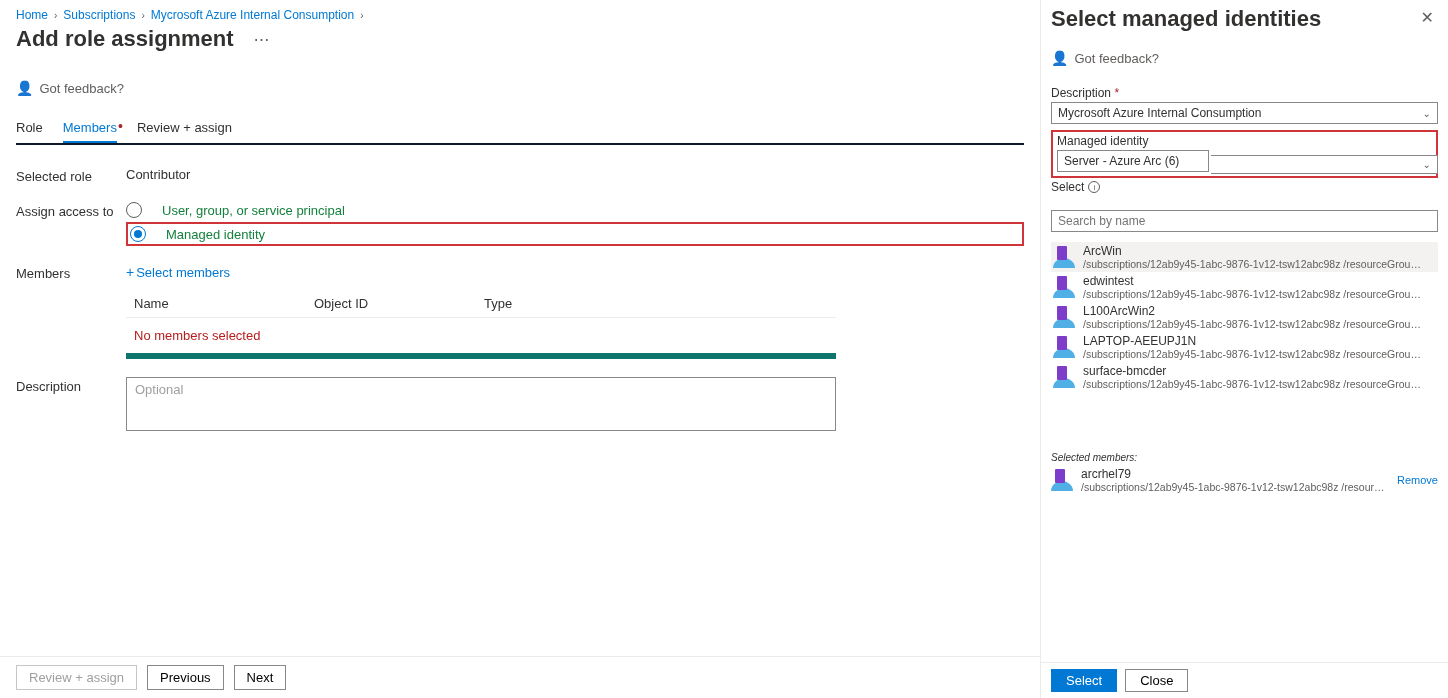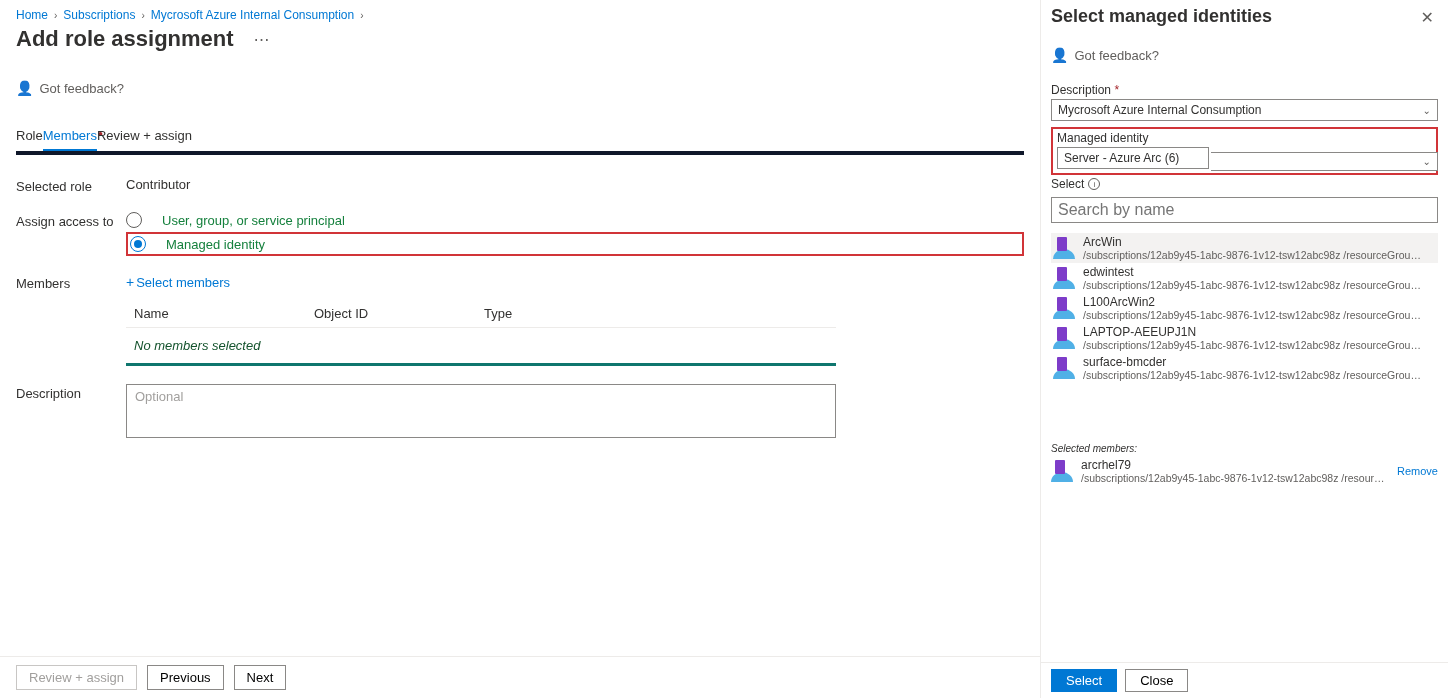--- a/index.html
+++ b/index.html
@@ -35,21 +35,21 @@
   .breadcrumb a { font-size: 12px; }
   .crumb-sep { color: #605e5c; font-size: 10px; }
 
   .page-title-row { display: flex; align-items: center; gap: 20px; margin-top: 2px; }
   .page-title { font-size: 22px; font-weight: 600; color: #323130; }
   .ellipsis-btn { font-size: 16px; color: #605e5c; cursor: pointer; background:none; border:none; }
 
   .feedback-row { display: flex; align-items: center; gap: 6px; margin-top: 28px; color: #605e5c; font-size: 13px; }
   .feedback-icon { color: #0078d4; font-size: 14px; }
 
-  .tabs { display: flex; border-bottom: 4px solid #0f172a; margin-top: 32px; }
+  .tabs { display: flex; gap: 20px; border-bottom: 2px solid #0f172a; margin-top: 24px; }
   .tab { padding: 0 0 6px 0; font-size: 13px; color: #323130; cursor: pointer; position: relative; }
   .tab.active { color: #0078d4; border-bottom: 2px solid #0078d4; font-weight: 400; }
   .tab .req-dot { color: #a4262c; position: absolute; top: -2px; right: -6px; font-size: 14px; }
 
   .form { margin-top: 22px; font-size: 13px; }
   .form-row { display: flex; align-items: flex-start; margin-bottom: 18px; }
   .form-label { width: 110px; color: #323130; padding-top: 2px; }
   .form-value { flex: 1; }
 
   .radio-group { display:flex; flex-direction:column; gap:4px;}
@@ -66,21 +66,21 @@
   .highlight-box { border: 2px solid #d13438; padding: 2px 6px 2px 2px; display:inline-flex; }
 
   .add-link { color:#0078d4; font-size:13px; display:inline-flex; align-items:center; gap:2px; }
   .plus { font-size:14px; }
 
   .members-table { width: 710px; margin-top: 10px; }
   .members-table .thead { display:flex; border-bottom:1px solid #edebe9; padding: 6px 8px; font-size:13px; color:#323130;}
   .th-name { width: 180px; }
   .th-obj { width: 170px; }
   .th-type { flex:1; }
-  .members-empty { padding: 10px 8px; color:#14532d; border-bottom:3px solid #0f766e;font-style:italic; }
+  .members-empty { padding: 10px 8px; color:#b91c1c; border-bottom:6px solid #0f766e; }
 
   .desc-textarea {
     width: 710px; height: 54px; border:1px solid #8a8886;
     padding:4px 8px; font-size:13px; font-family:inherit; resize:none;
     color:#605e5c;
   }
   .desc-textarea::placeholder { color:#a19f9d; }
 
   .footer {
     position:absolute; left:0; bottom:0; width:1040px;
@@ -94,42 +94,42 @@
   .btn:disabled, .btn.disabled { color:#a19f9d; border-color:#c8c6c4; cursor:default; }
   .btn.primary { background:#0078d4; color:#fff; border-color:#0078d4; }
 
   
   .panel {
     position:absolute; right:0; top:0; width:408px; height:698px;
     border-left:1px solid #edebe9; background:#fff;
     display:flex; flex-direction:column;
   }
   .panel-header { display:flex; justify-content:space-between; align-items:flex-start; padding: 6px 10px 4px 10px; }
-  .panel-title { font-size:18px; font-weight:600; }
+  .panel-title { font-size:22px; font-weight:600; }
   .panel-close { background:none; border:none; font-size:16px; color:#605e5c; cursor:pointer; padding:2px 4px; }
   .panel-body { flex:1; overflow:hidden; padding: 0 10px; display:flex; flex-direction:column; }
   .panel .feedback-row { margin-top: 14px; margin-bottom: 14px; }
 
   .field-label { font-size:12px; color:#323130; margin-top:6px; margin-bottom:2px; }
   .req-star { color:#a4262c; }
   .dropdown {
     border:1px solid #8a8886; padding:3px 6px; font-size:12px;
     display:flex; justify-content:space-between; align-items:center;
     background:#fff; cursor:pointer;
   }
   .dropdown .chev { font-size:10px; color:#605e5c; }
 
   .highlight-box2 { border:2px solid #d13438; padding:2px 4px 4px 4px; margin-top:6px; }
   .highlight-box2 .field-label { margin-top:0; }
   .highlight-box2 .dropdown { width: 152px; }
 
   .select-label-row { display:flex; align-items:center; gap:4px; font-size:12px; margin-top:6px; }
   .info-icon { width:12px; height:12px; border:1px solid #605e5c; border-radius:50%; display:inline-flex; align-items:center; justify-content:center; font-size:8px; color:#605e5c; }
   .search-input {
-    width:100%; border:1px solid #8a8886; padding:3px 6px; font-size:16px; margin-top:6px;
+    width:100%; border:1px solid #8a8886; padding:3px 6px; font-size:12px; margin-top:16px;
   }
 
   .identity-list { margin-top:10px; }
   .identity-item { display:flex; align-items:center; gap:8px; padding:2px 2px; font-size:11px; cursor:pointer; }
   .identity-item:first-child { background:#f3f2f1; }
   .identity-icon {
     width:22px; height:22px; position:relative; flex-shrink:0;
   }
   .identity-icon .server {
     position:absolute; left:4px; top:0; width:10px; height:14px; background:#7d3cc9;

